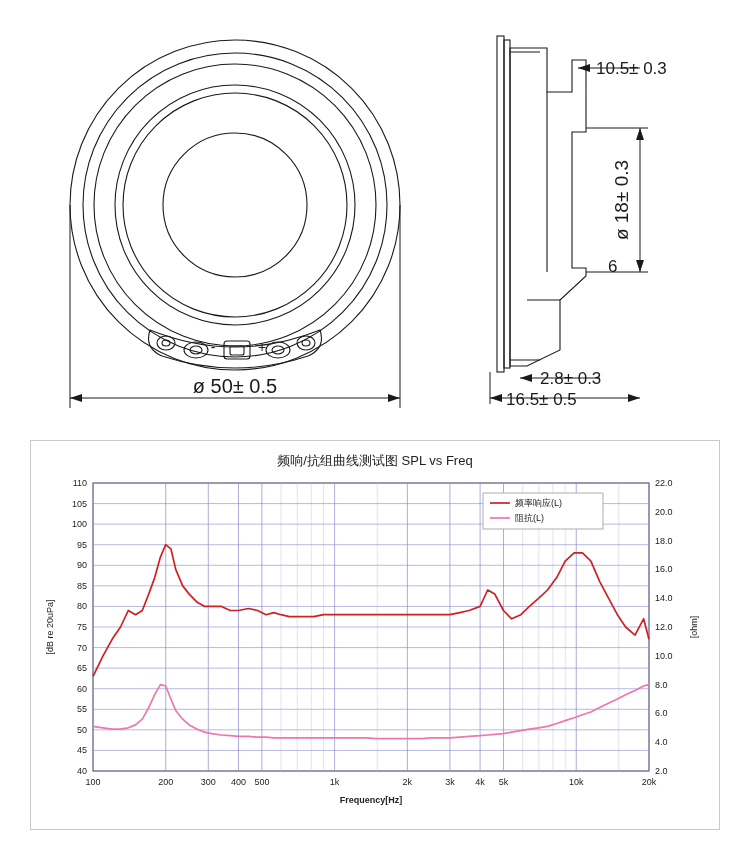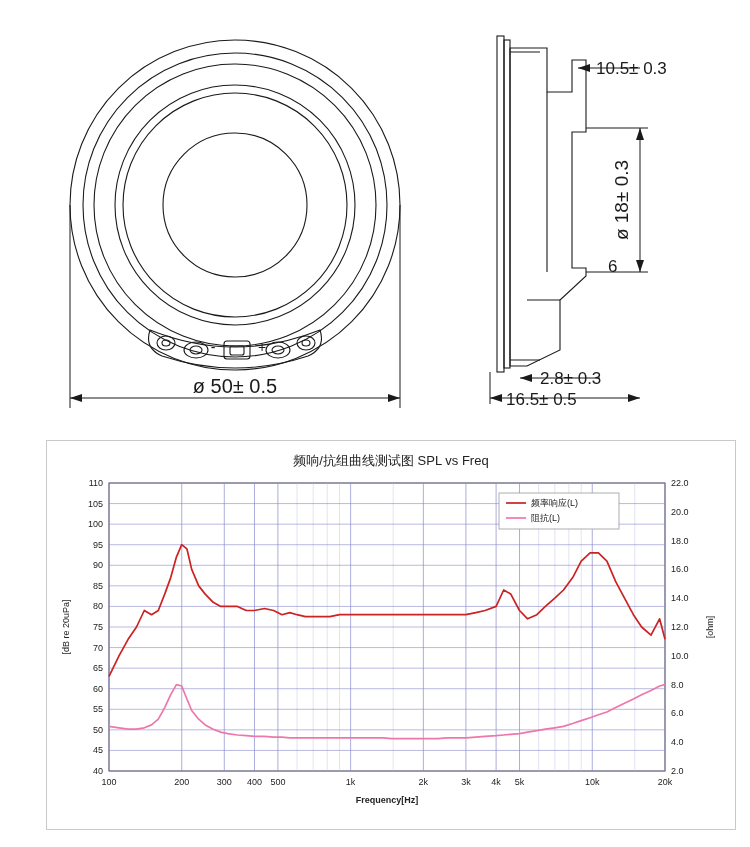--- a/index.html
+++ b/index.html
@@ -3,21 +3,21 @@
 <meta charset="utf-8">
 <style>
   html,body{margin:0;padding:0;background:#ffffff;}
   body{width:750px;height:847px;font-family:"Liberation Sans",sans-serif;position:relative;overflow:hidden;}
 
   
   #drawing{position:absolute;left:0;top:0;width:750px;height:430px;}
   #drawing svg{display:block;}
 
   
-  #chart-panel{position:absolute;left:46px;top:440px;width:690px;height:390px;
+  #chart-panel{position:absolute;left:30px;top:440px;width:690px;height:390px;
       border:1px solid #c9c9c9;background:#fff;box-sizing:border-box;}
   #chart-svg{display:block;}
 
   .ttl{font-size:13px;fill:#222;}
   .axlbl{font-size:9px;fill:#222;}
   .tick{font-size:9px;fill:#222;}
   .lgd{font-size:9px;fill:#222;}
 </style>
 </head>
 <body>

